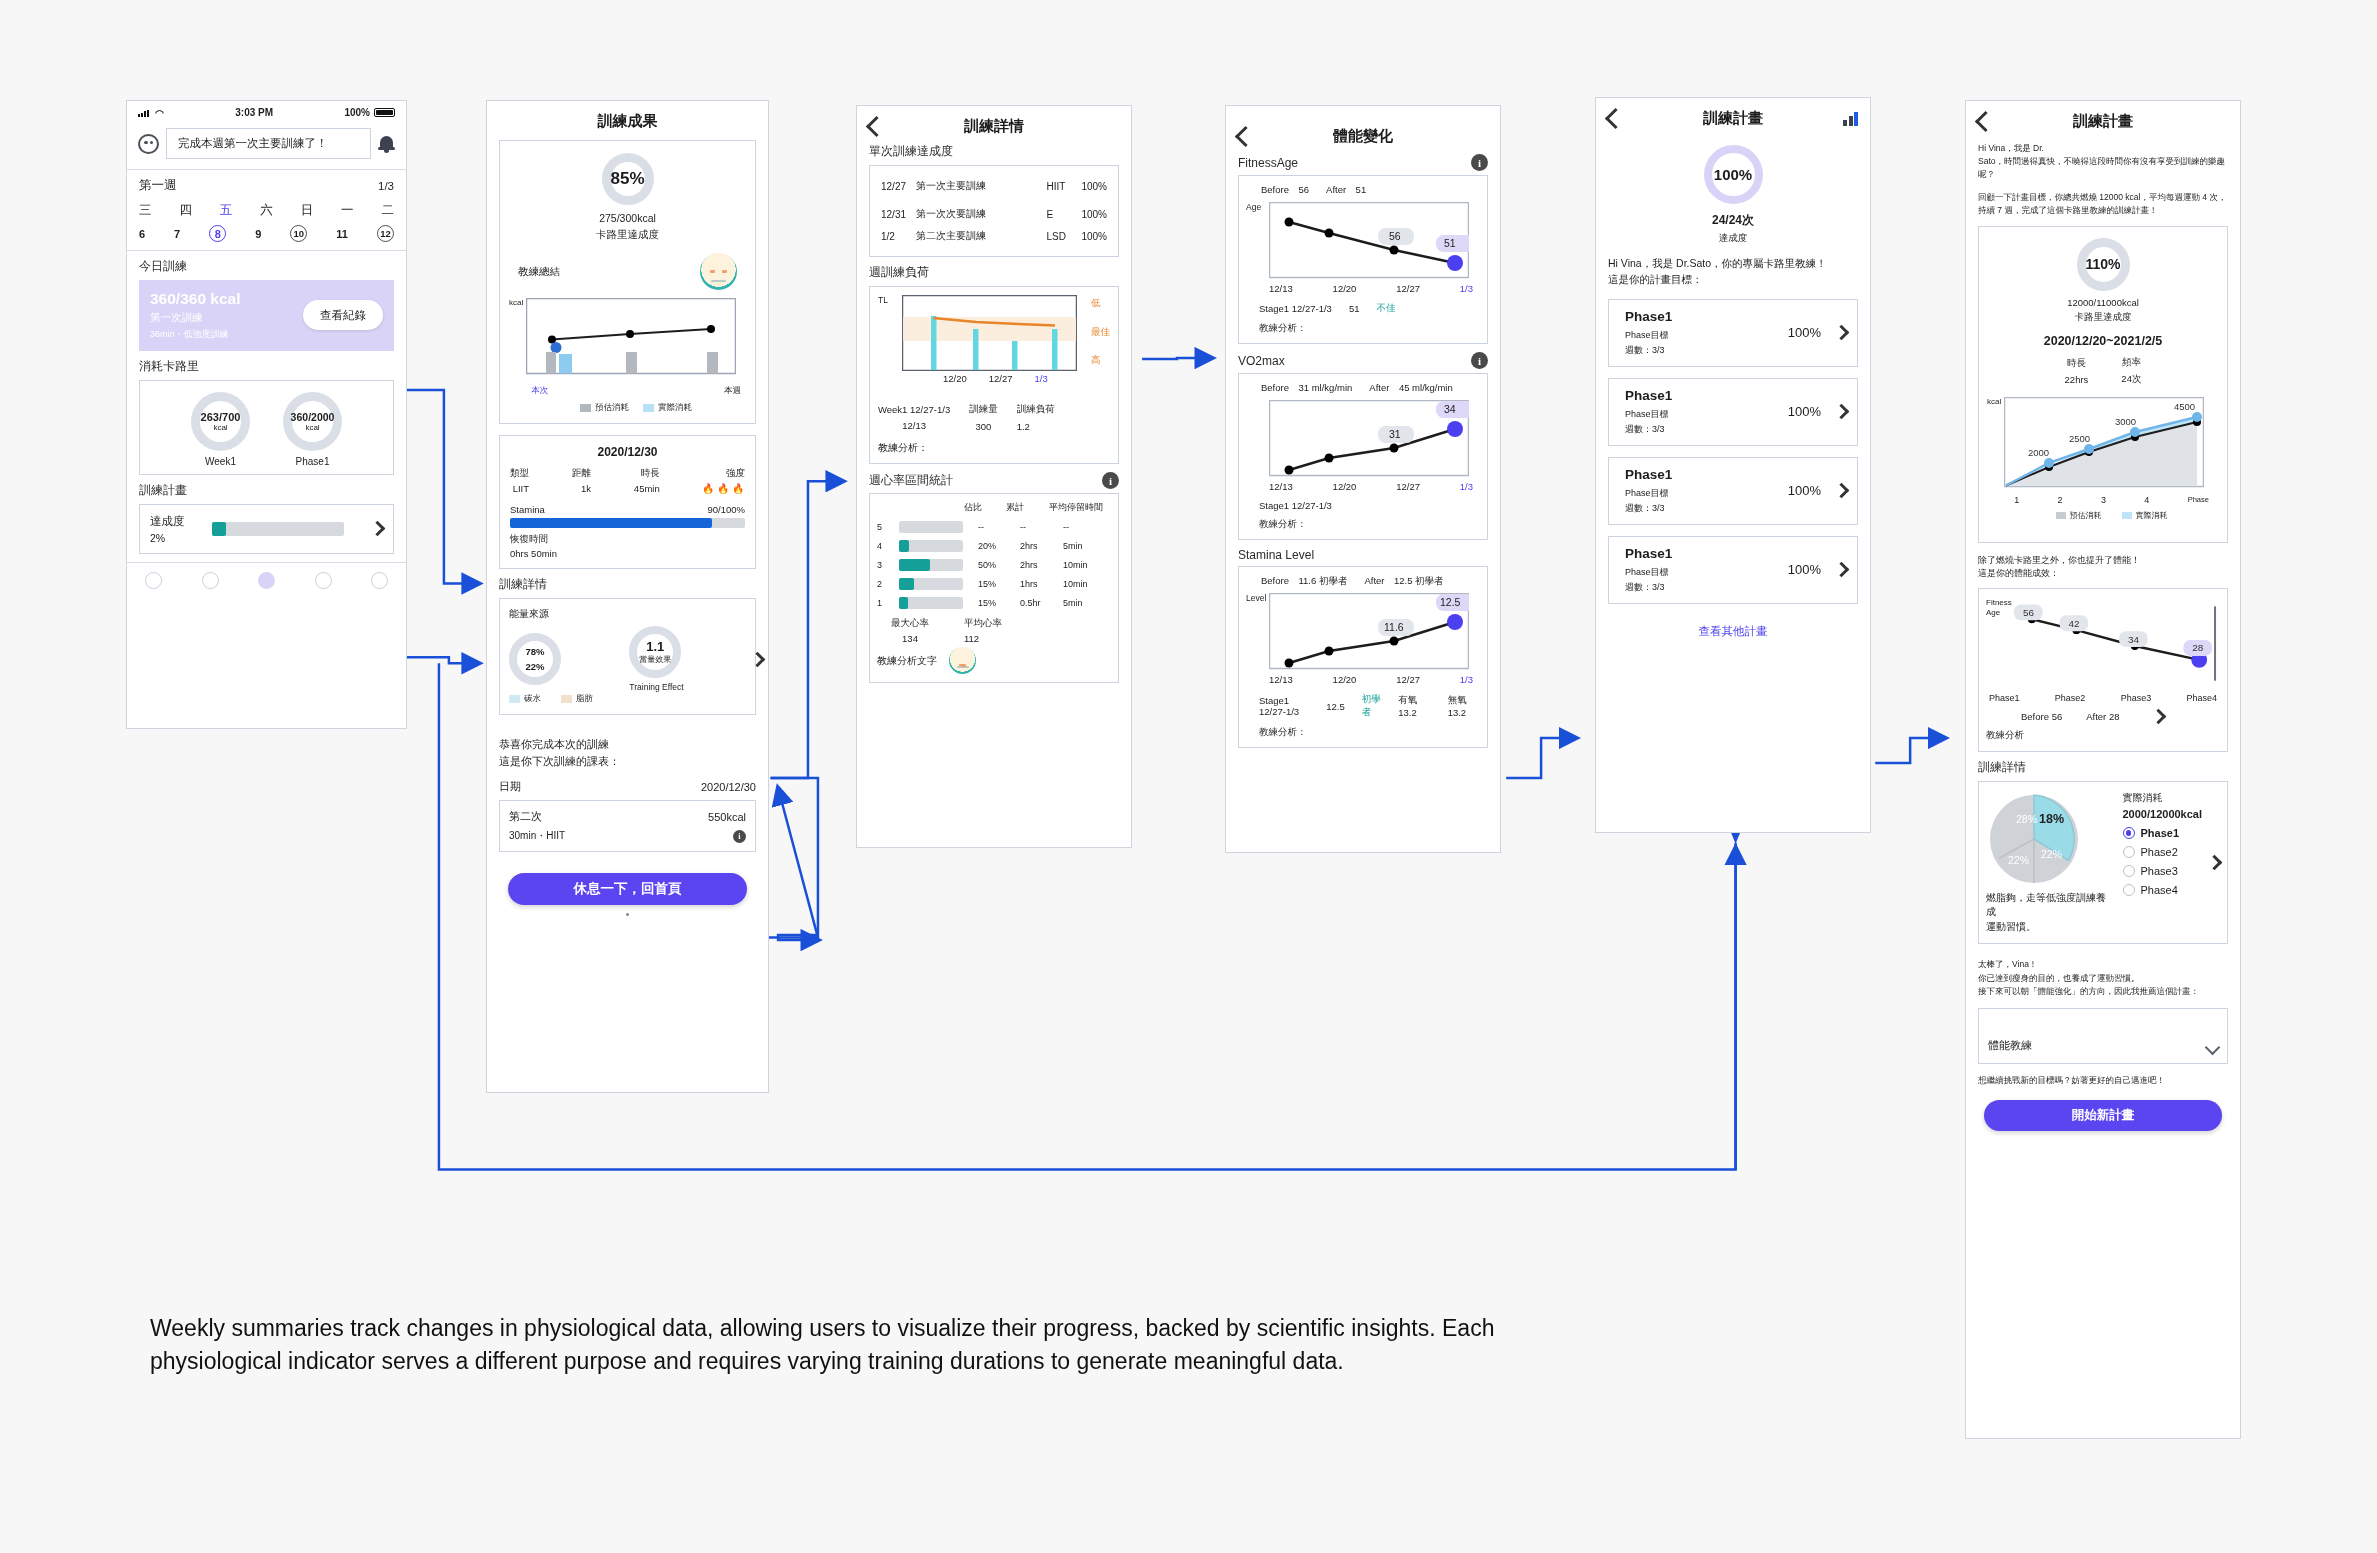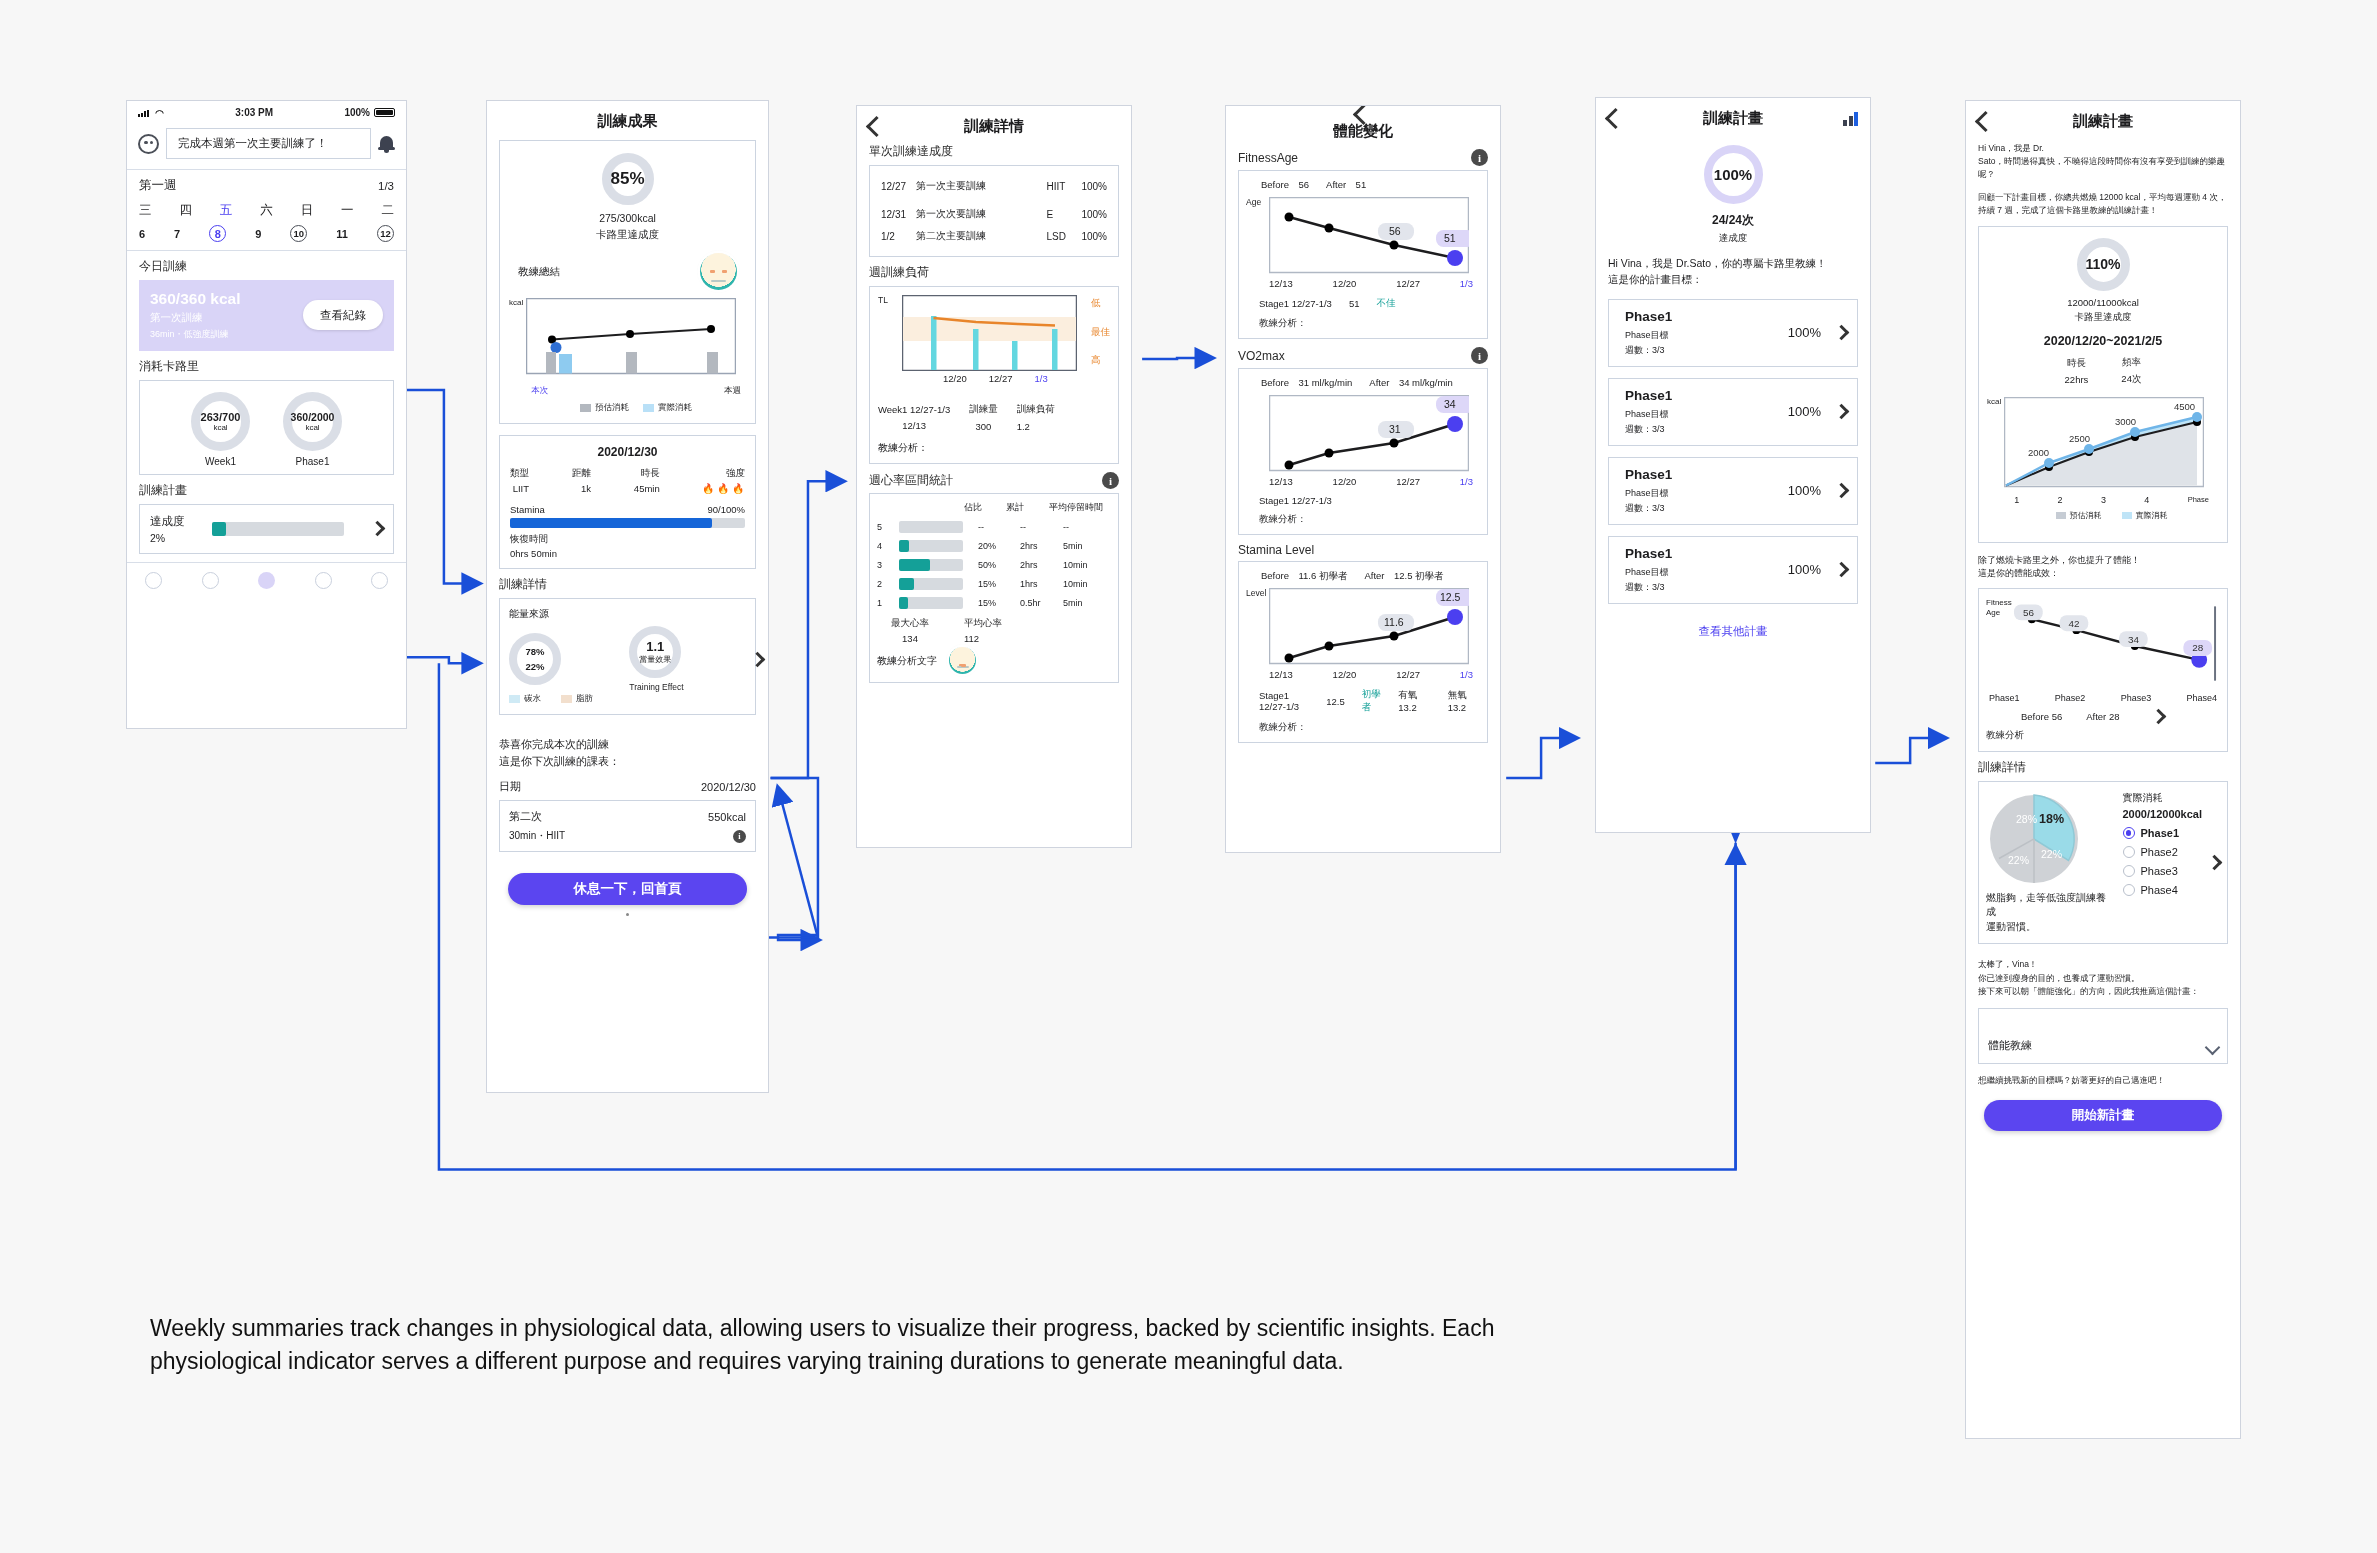--- a/index.html
+++ b/index.html
@@ -531,21 +531,21 @@
           <div class="avatar" style="width:27px;height:27px;">
               <span class="mouth" style="left:7.5px;top:19px;width:12px;"></span>
             </div>
         </div>
       </div>
     </div>
   </div>
 
   <div class="phone" style="left:1225px;top:105px;width:276px;height:748px;">
     <div class="p-inner">
-      <div class="row" style="margin-top:1px;flex-direction:column;">
+      <div class="row" style="margin-top:21px;">
         <span class="chev-back"></span>
         <span class="screen-title" style="flex:1;">體能變化</span>
         <span style="width:15px;"></span>
       </div>
       <div id="fitnessBlocks">
           <div>
             <div class="row between" style="margin:8px 0 4px;">
               <span class="sec-title" style="margin:0;">FitnessAge</span>
               <span class="info-i">i</span>
             </div>
@@ -584,21 +584,21 @@
             </div>
           </div>
           <div>
             <div class="row between" style="margin:8px 0 4px;">
               <span class="sec-title" style="margin:0;">VO2max</span>
               <span class="info-i">i</span>
             </div>
             <div class="card" style="padding:8px 7px;">
               <div class="row" style="gap:17px;font-size:9.5px;padding-left:15px;">
                 <span>Before　31 ml/kg/min</span>
-                <span>After　34 ml/kg/min</span>
+                <span>After　45 ml/kg/min</span>
               </div>
               <div class="row" style="align-items:flex-start;gap:3px;margin-top:5px;">
                 <span style="font-size:8.5px;width:20px;"></span>
                 <svg width="200" height="81" viewBox="0 0 400 162">
                   <rect x="1" y="1" width="398" height="150" fill="none" stroke="#b0b8c4" stroke-width="3"></rect>
                   <polyline points="40,140 120,116 250,96 372,58" fill="none" stroke="#1d1d1f" stroke-width="5"></polyline>
                   <circle cx="40" cy="140" r="9"></circle>
                   <circle cx="120" cy="116" r="9"></circle>
                   <circle cx="250" cy="96" r="9"></circle>
                   <circle cx="372" cy="58" r="16" fill="#4b3ff0"></circle>

